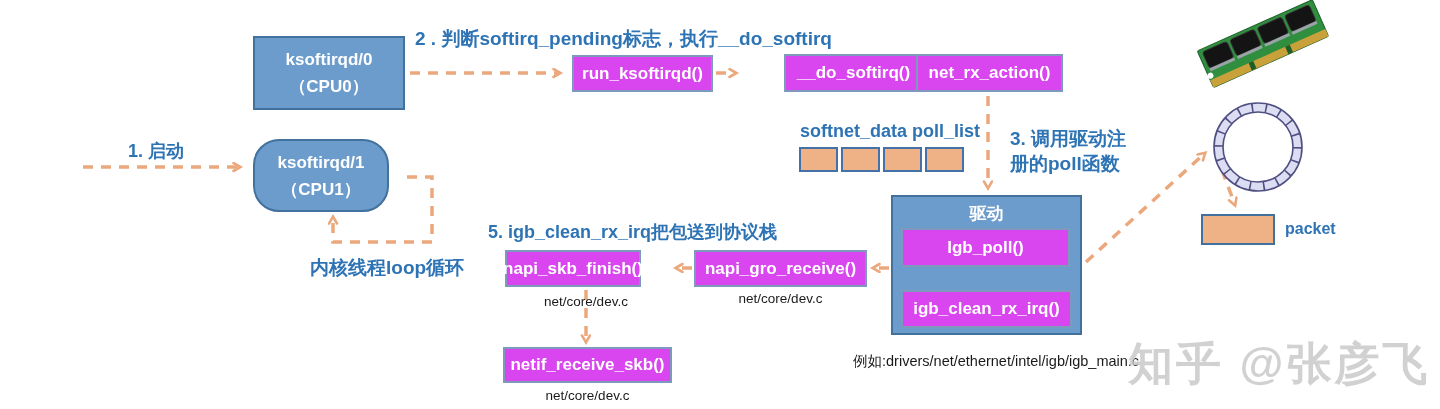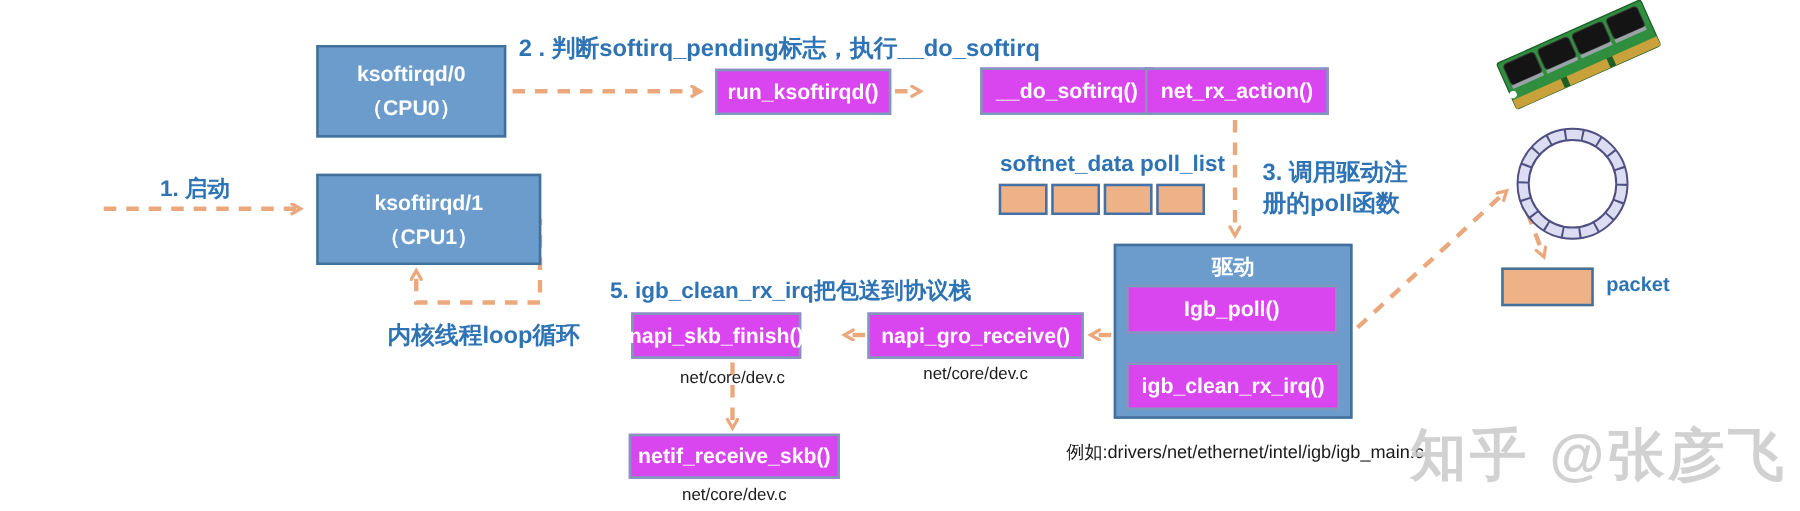--- a/index.html
+++ b/index.html
@@ -91,21 +91,21 @@
     <circle cx="53" cy="53" r="39.5" fill="none" stroke="#4f4f82" stroke-width="9" stroke-dasharray="1.6 12.2"></circle>
     <circle cx="53" cy="53" r="44" fill="none" stroke="#4f4f82" stroke-width="1.6"></circle>
     <circle cx="53" cy="53" r="35" fill="none" stroke="#4f4f82" stroke-width="1.6"></circle>
   </svg>
 
   <div class="bluebox" style="left:253px;top:36px;width:152px;height:74px;">
     <span>ksoftirqd/0</span>
     <span>（CPU0）</span>
   </div>
 
-  <div class="bluebox" style="left:253px;top:139px;width:180px;height:73px;">
+  <div class="bluebox" style="left:253px;top:139px;width:136px;height:73px;border-radius:26px;">
     <span>ksoftirqd/1</span>
     <span>（CPU1）</span>
   </div>
 
   <div class="orangebox" style="left:572px;top:55px;width:141px;height:37px;">
     <span>run_ksoftirqd()</span>
   </div>
   <div class="orangebox" style="left:745px;top:54px;width:139px;height:38px;margin-left:39px;">
     <span>__do_softirq()</span>
   </div>

